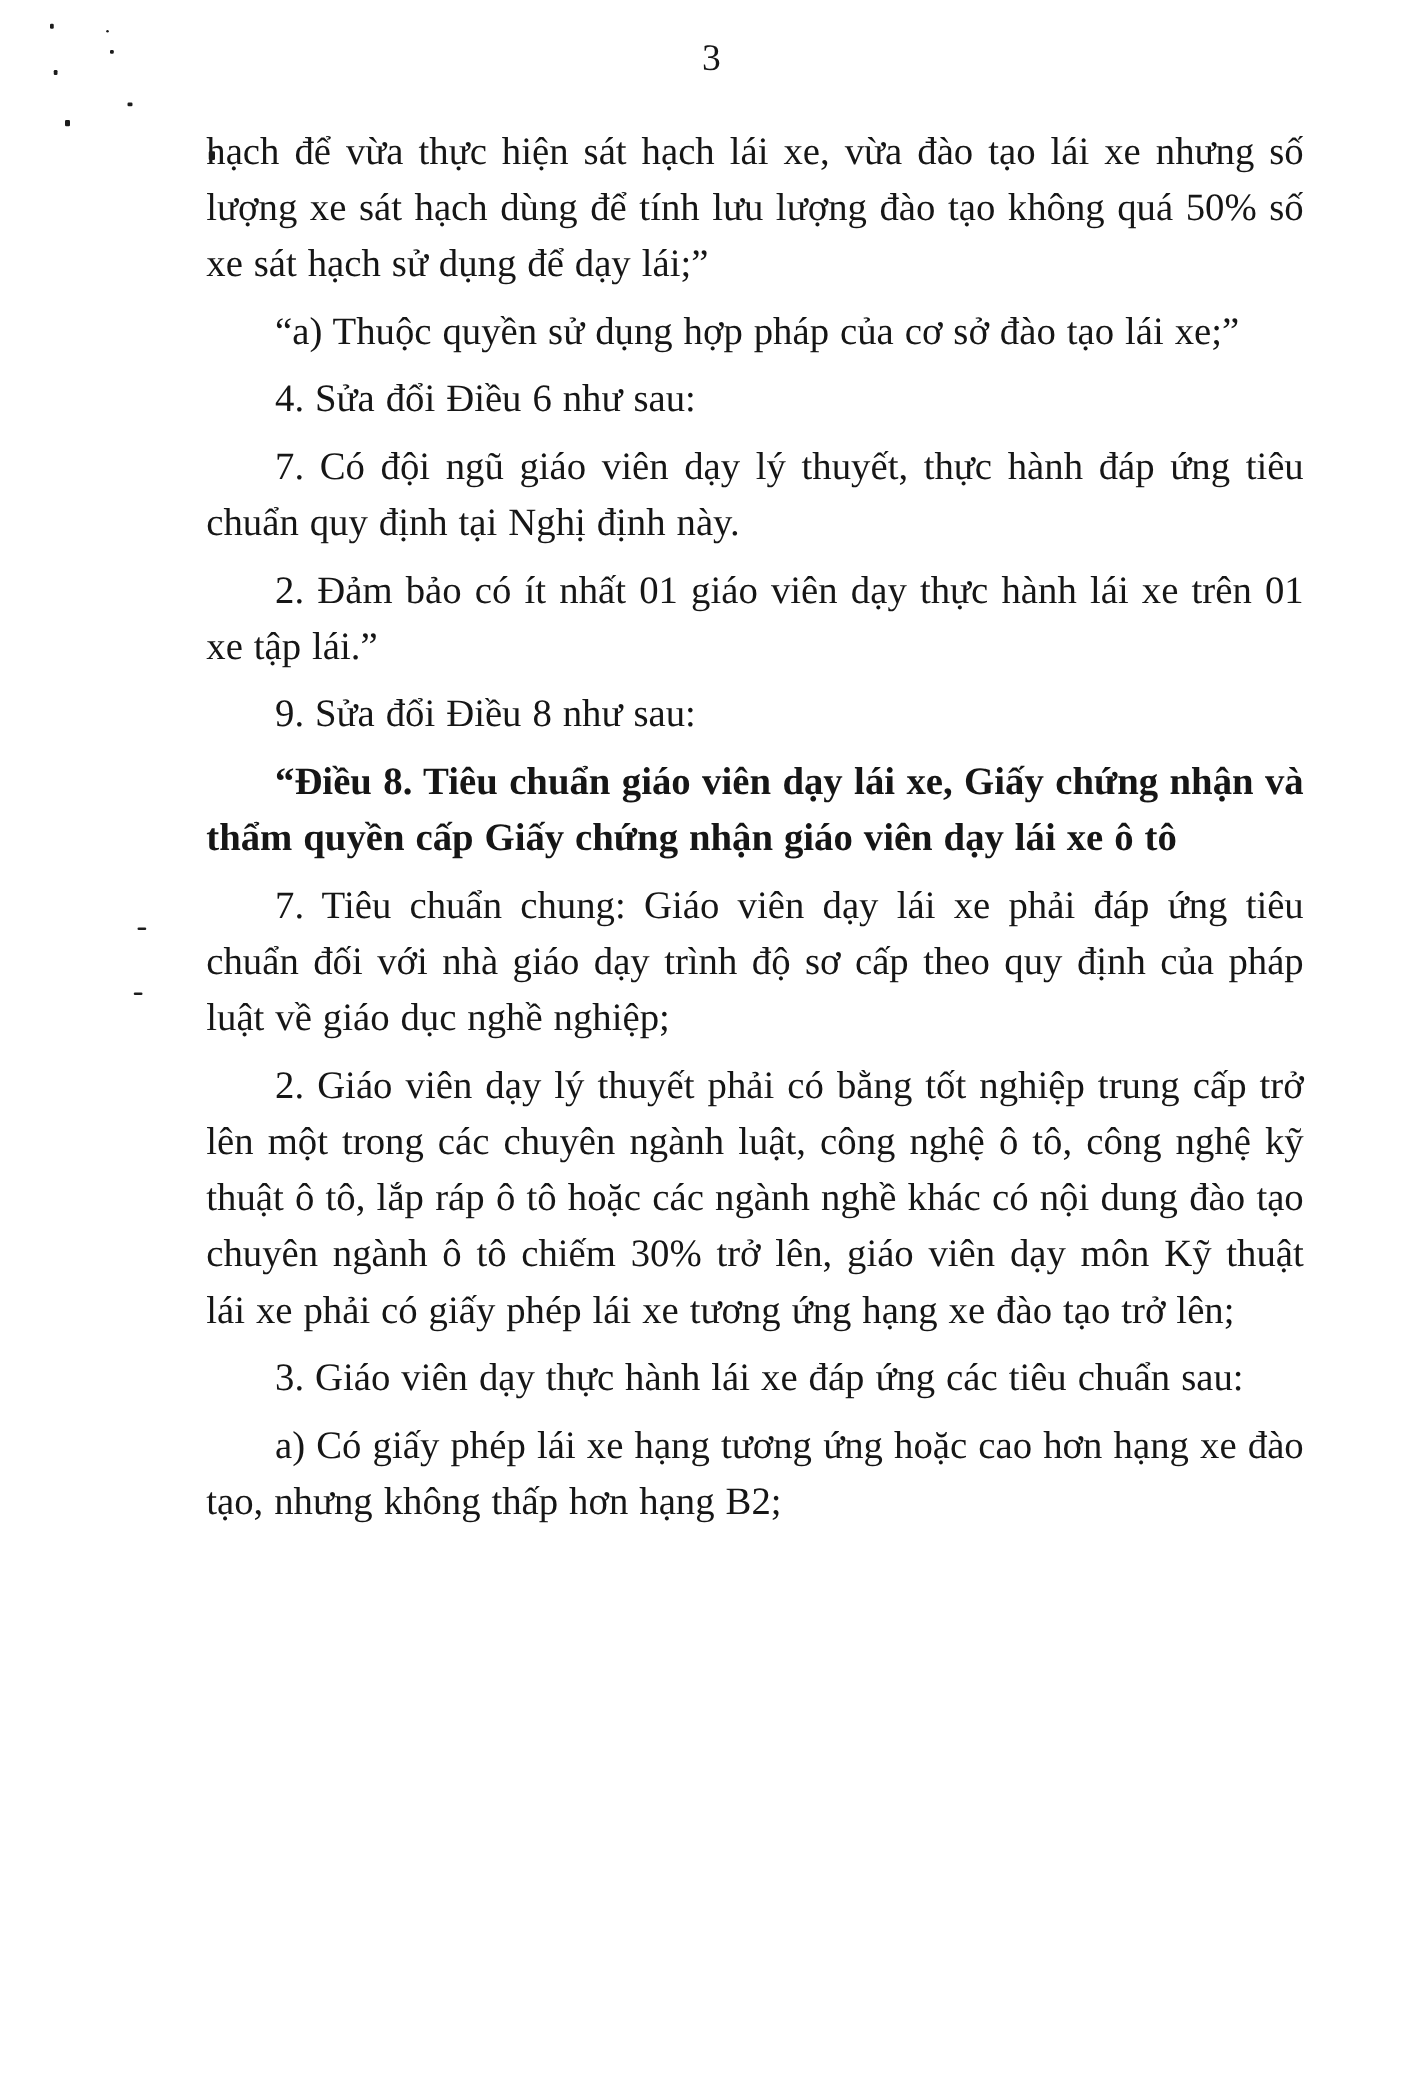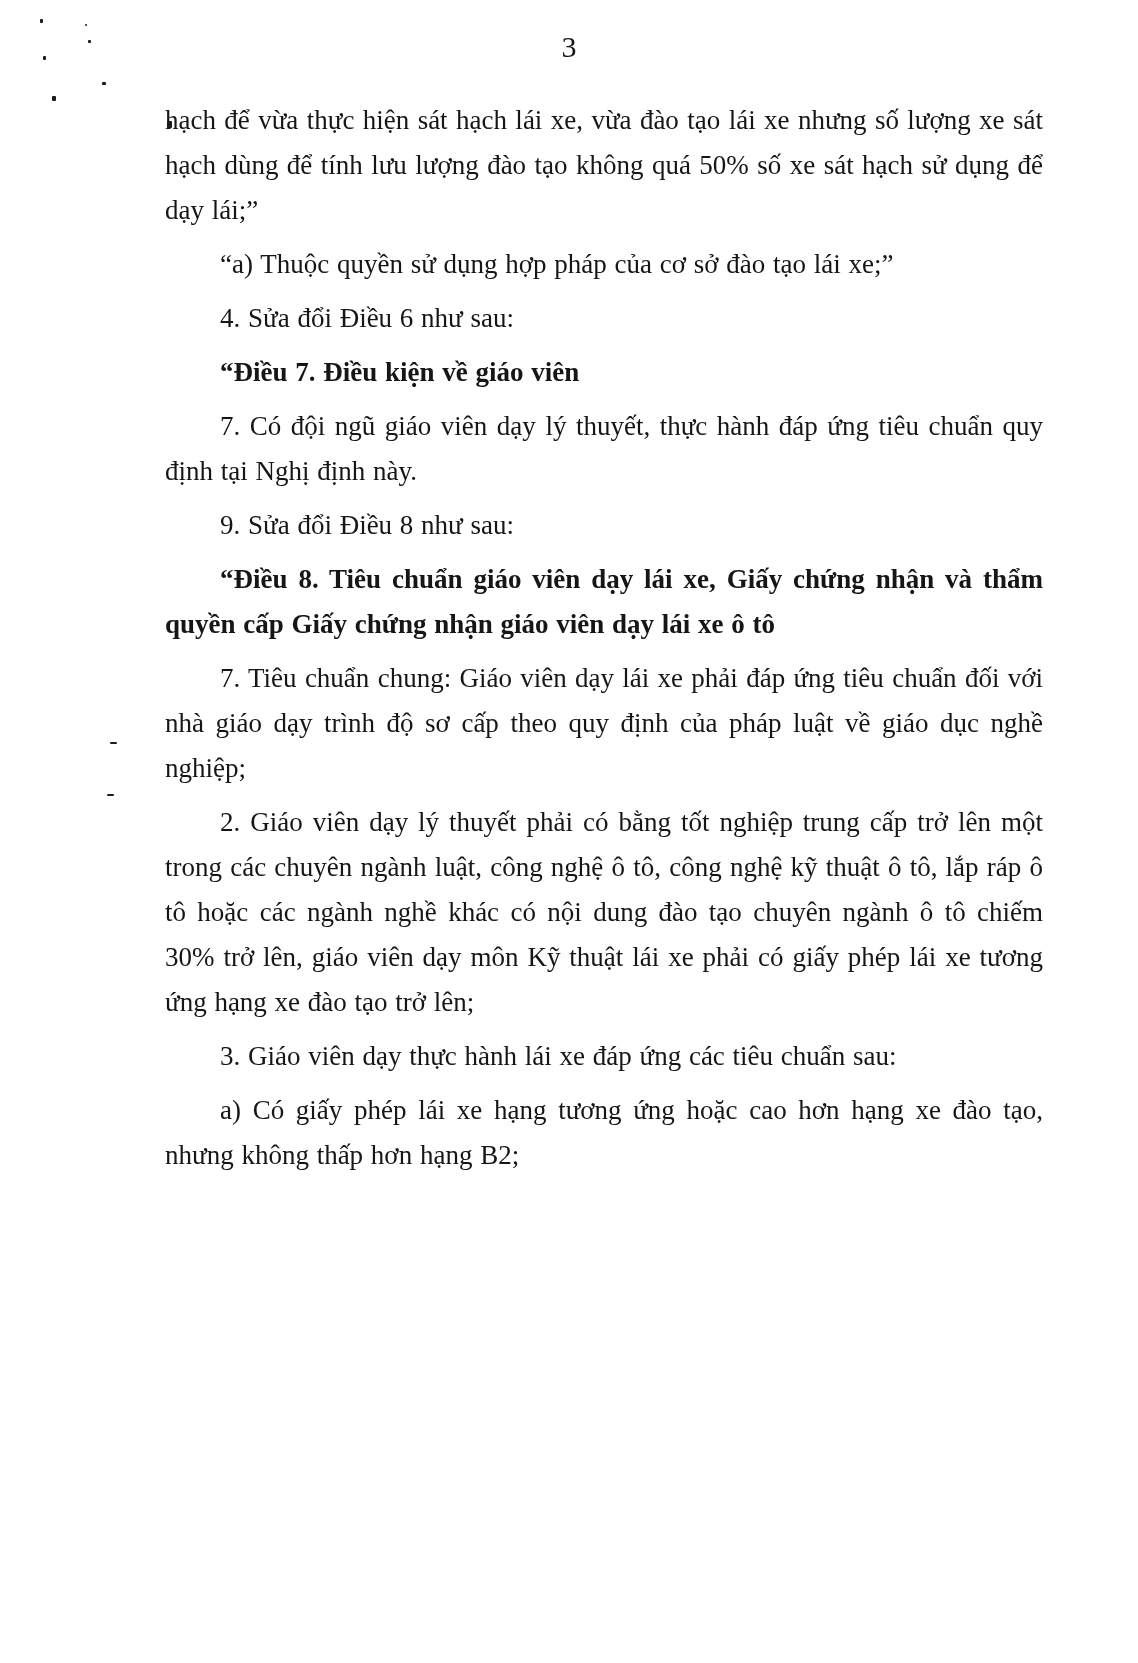--- a/index.html
+++ b/index.html
@@ -26,21 +26,21 @@
     line-height: 34px;
   }
   .doc-body {
     position: absolute;
     top: 98px;
     left: 165px;
     width: 878px;
   }
   .doc-body p {
     margin: 0 0 9px 0;
-    font-size: 27px;
+    font-size: 31px;
     line-height: 45px;
     text-align: justify;
     text-indent: 55px;
     word-spacing: 1px;
   }
   .doc-body p.continuation {
     text-indent: 0;
   }
   .doc-body p.heading {
     font-weight: bold;
@@ -53,22 +53,22 @@
 </style>
 </head>
 <body>
 
 <div class="page">
   <div class="page-number">3</div>
   <main class="doc-body">
       <p class="continuation">hạch để vừa thực hiện sát hạch lái xe, vừa đào tạo lái xe nhưng số lượng xe sát hạch dùng để tính lưu lượng đào tạo không quá 50% số xe sát hạch sử dụng để dạy lái;”</p>
       <p class="normal">“a) Thuộc quyền sử dụng hợp pháp của cơ sở đào tạo lái xe;”</p>
       <p class="normal">4. Sửa đổi Điều 6 như sau:</p>
-      <p class="heading">“Điều 7. Điều kiện về giáo viên</p>
       <p class="normal">7. Có đội ngũ giáo viên dạy lý thuyết, thực hành đáp ứng tiêu chuẩn quy định tại Nghị định này.</p>
+      <p class="normal">2. Đảm bảo có ít nhất 01 giáo viên dạy thực hành lái xe trên 01 xe tập lái.”</p>
       <p class="normal">9. Sửa đổi Điều 8 như sau:</p>
       <p class="heading">“Điều 8. Tiêu chuẩn giáo viên dạy lái xe, Giấy chứng nhận và thẩm quyền cấp Giấy chứng nhận giáo viên dạy lái xe ô tô</p>
       <p class="normal">7. Tiêu chuẩn chung: Giáo viên dạy lái xe phải đáp ứng tiêu chuẩn đối với nhà giáo dạy trình độ sơ cấp theo quy định của pháp luật về giáo dục nghề nghiệp;</p>
       <p class="normal">2. Giáo viên dạy lý thuyết phải có bằng tốt nghiệp trung cấp trở lên một trong các chuyên ngành luật, công nghệ ô tô, công nghệ kỹ thuật ô tô, lắp ráp ô tô hoặc các ngành nghề khác có nội dung đào tạo chuyên ngành ô tô chiếm 30% trở lên, giáo viên dạy môn Kỹ thuật lái xe phải có giấy phép lái xe tương ứng hạng xe đào tạo trở lên;</p>
       <p class="normal">3. Giáo viên dạy thực hành lái xe đáp ứng các tiêu chuẩn sau:</p>
       <p class="normal">a) Có giấy phép lái xe hạng tương ứng hoặc cao hơn hạng xe đào tạo, nhưng không thấp hơn hạng B2;</p>
     </main>
 <span class="speck" style="left: 40px; top: 19px; width: 3px; height: 4px;"></span>
     <span class="speck" style="left: 85px; top: 24px; width: 2px; height: 2px;"></span>
     <span class="speck" style="left: 88px; top: 40px; width: 3px; height: 3px;"></span>

